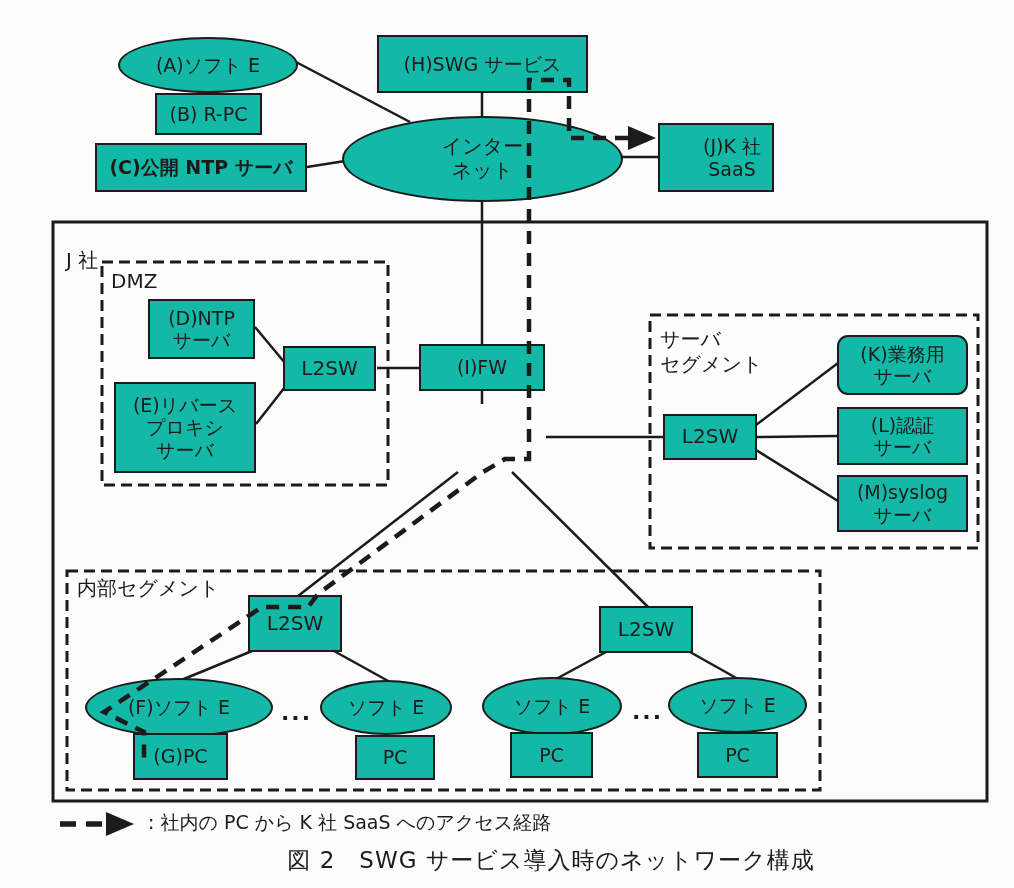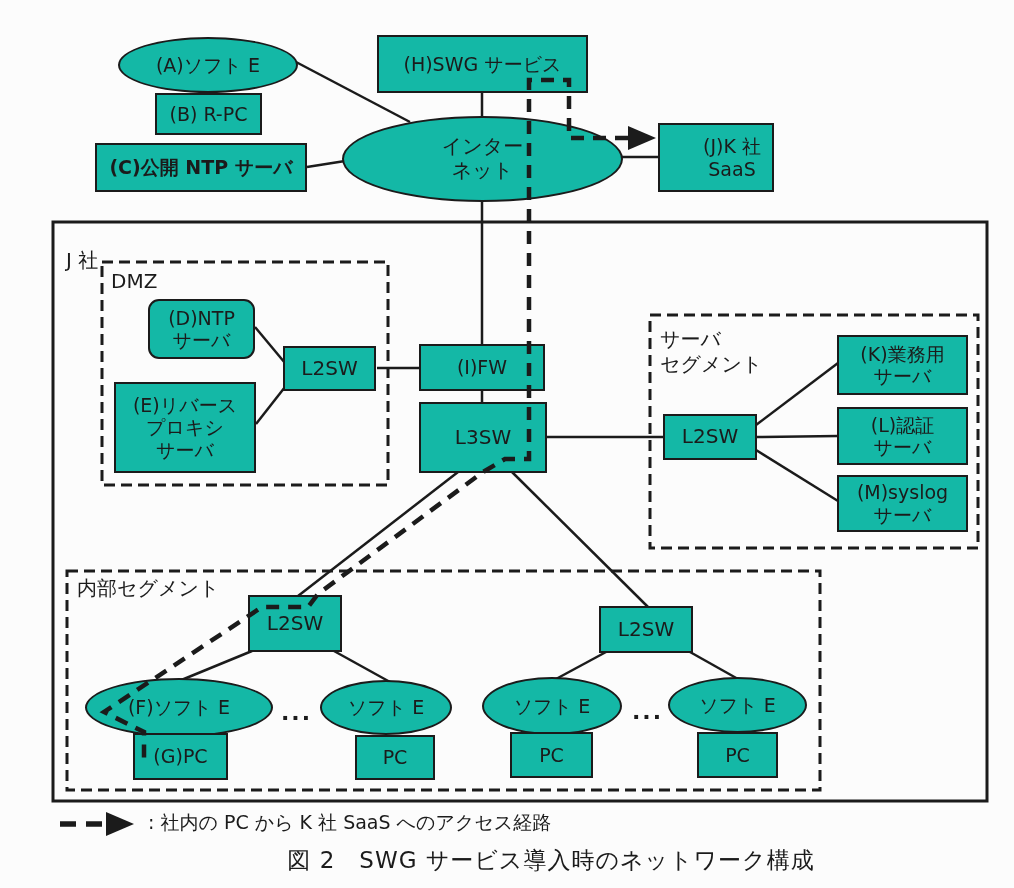--- a/index.html
+++ b/index.html
@@ -85,43 +85,40 @@
 ネット</span>
     </div>
   <div class="node" style="left:377px;top:35px;width:211px;height:58px;">
     <span class="lbl">(H)SWG サービス</span>
     </div>
   <div class="node" style="left:658px;top:123px;width:116px;height:69px;padding-left:32px;">
     <span class="lbl">(J)K 社
 SaaS</span>
     </div>
 
-  <div class="node" style="left:148px;top:299px;width:107px;height:60px;border-radius:11px;">
+  <div class="node" style="left:148px;top:299px;width:107px;height:60px;">
     <span class="lbl">(D)NTP
 サーバ</span>
     </div>
   <div class="node" style="left:114px;top:382px;width:142px;height:91px;">
     <span class="lbl">(E)リバース
 プロキシ
 サーバ</span>
     </div>
   <div class="node" style="left:283px;top:346px;width:93px;height:45px;font-size:20px;">
     <span class="lbl">L2SW</span>
     </div>
   <div class="node" style="left:419px;top:344px;width:126px;height:47px;">
     <span class="lbl">(I)FW</span>
     </div>
-  <div class="node" style="left:419px;top:402px;width:128px;height:71px;font-size:20px;">
-    <span class="lbl">L3SW</span>
-    </div>
 
   <div class="node" style="left:663px;top:414px;width:94px;height:46px;font-size:20px;">
     <span class="lbl">L2SW</span>
     </div>
-  <div class="node" style="left:837px;top:335px;width:131px;height:60px;">
+  <div class="node" style="left:837px;top:335px;width:131px;height:60px;border-radius:11px;">
     <span class="lbl">(K)業務用
 サーバ</span>
     </div>
   <div class="node" style="left:837px;top:407px;width:131px;height:58px;">
     <span class="lbl">(L)認証
 サーバ</span>
     </div>
   <div class="node" style="left:837px;top:475px;width:131px;height:57px;">
     <span class="lbl">(M)syslog
 サーバ</span>

